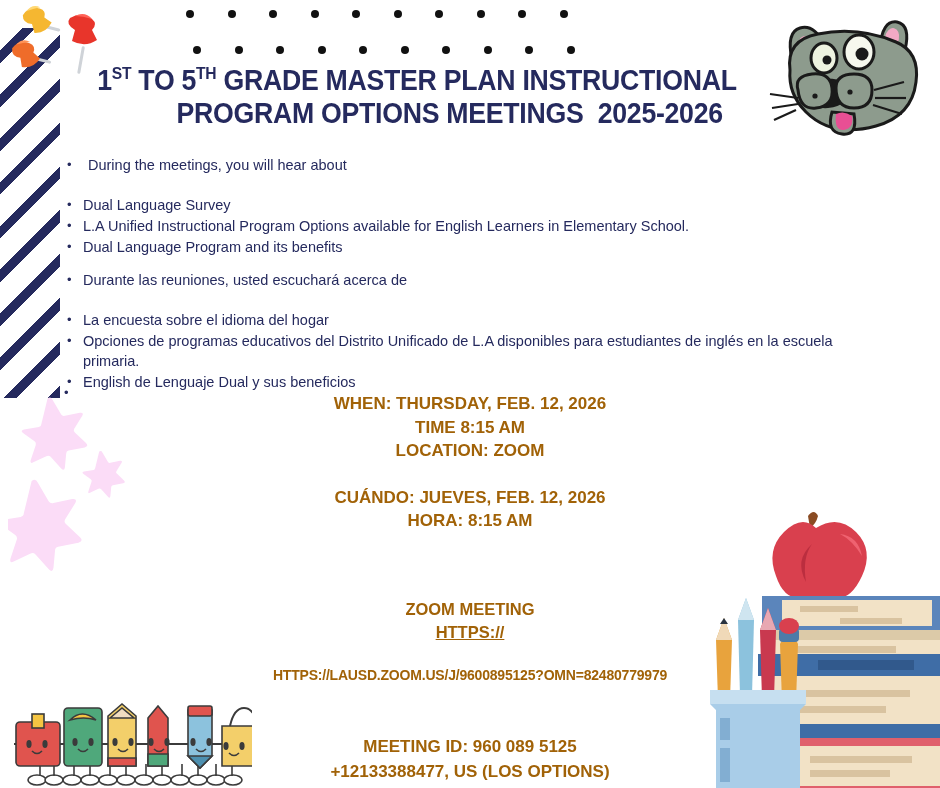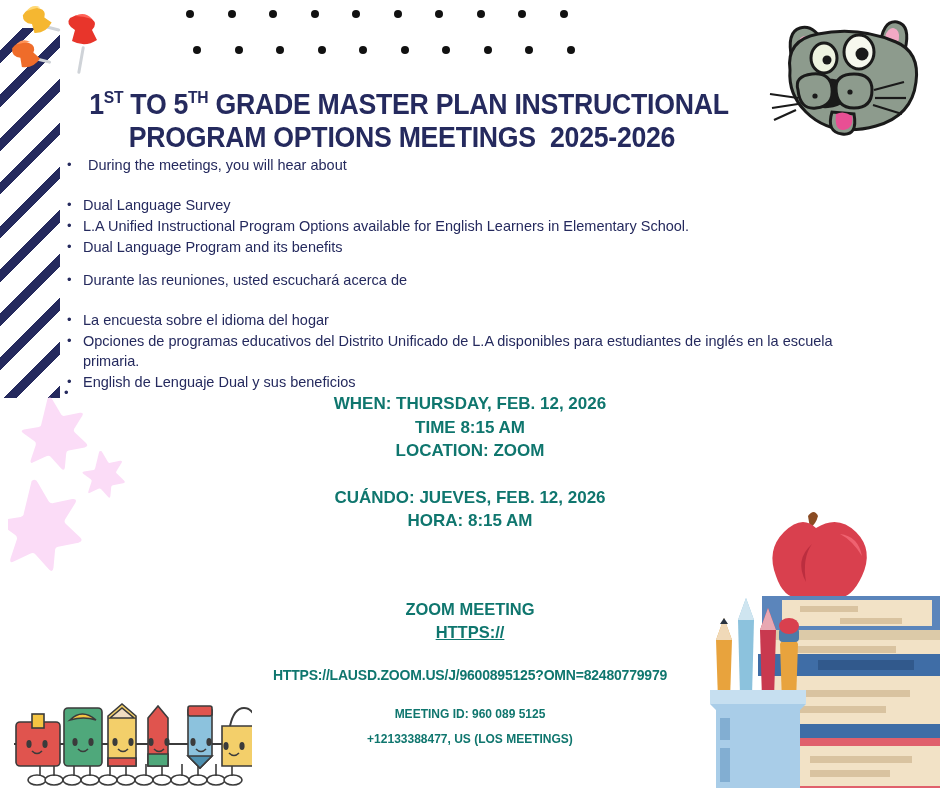--- a/index.html
+++ b/index.html
@@ -55,25 +55,24 @@
 
   
   .supplies{position:absolute;left:2px;top:692px;width:250px;height:96px;z-index:3;}
 
   
   .books{position:absolute;left:690px;top:508px;width:252px;height:282px;z-index:3;}
 
   
   .title-block{
     position:absolute;
-    left:62px; top:64px;
+    left:70px; top:64px;
     width:680px;
-    text-align:center;
+    text-align:right;
     z-index:5;
-    margin-top:24px;
   }
   .title-line{
     font-family:"Liberation Sans", sans-serif;
     color:#252a5e;
     font-weight:bold;
     font-size:29px;
     line-height:33px;
     letter-spacing:-0.3px;
     transform:scaleX(0.92);
     transform-origin:center;
@@ -128,27 +127,27 @@
     font-size:13px;
     z-index:5;
   }
 
   
   .center-block{
     position:absolute;
     left:120px;
     width:700px;
     text-align:center;
-    color:#0f766e;
+    color:#a16207;
     font-weight:bold;
     z-index:5;
   }
   #logistics{ top:392px; font-size:17px; line-height:23.5px; }
   #zoominfo{ top:598px; font-size:16.5px; line-height:23px; }
-  #meetingid{ top:702px; font-size:12px; line-height:25px; }
+  #meetingid{ top:734px; font-size:17px; line-height:25px; }
 
   .blank-line{ height:23px; }
   .link-line{ text-decoration:underline;text-align:center; }
   .url-line{
     font-size:14px;
     letter-spacing:-0.2px;
     margin-top:20px;
   }
 </style>
 </head>
@@ -414,16 +413,16 @@
   </div>
 
   <div class="center-block" id="zoominfo">
     <div>ZOOM MEETING</div>
     <div class="link-line">HTTPS://</div>
     <div class="url-line">HTTPS://LAUSD.ZOOM.US/J/9600895125?OMN=82480779979 </div>
   </div>
 
   <div class="center-block" id="meetingid">
     <div>MEETING ID: 960 089 5125</div>
-    <div>+12133388477, US (LOS MEETINGS)</div>
+    <div>+12133388477, US (LOS OPTIONS)</div>
   </div>
 
 </div>
 
 </body></html>

